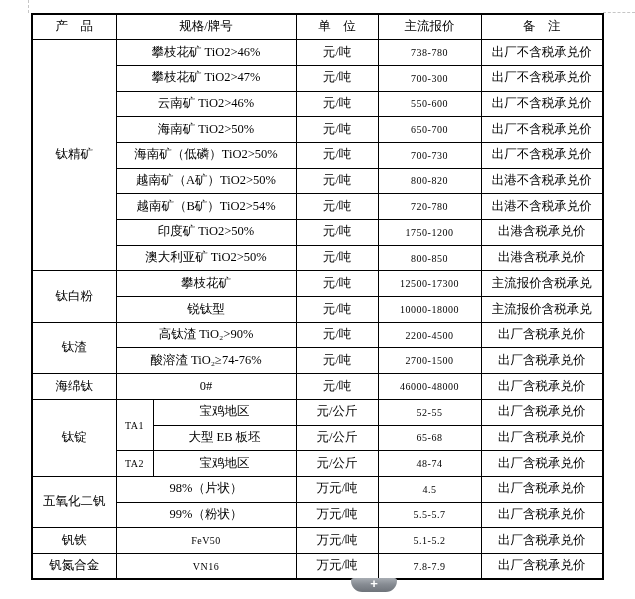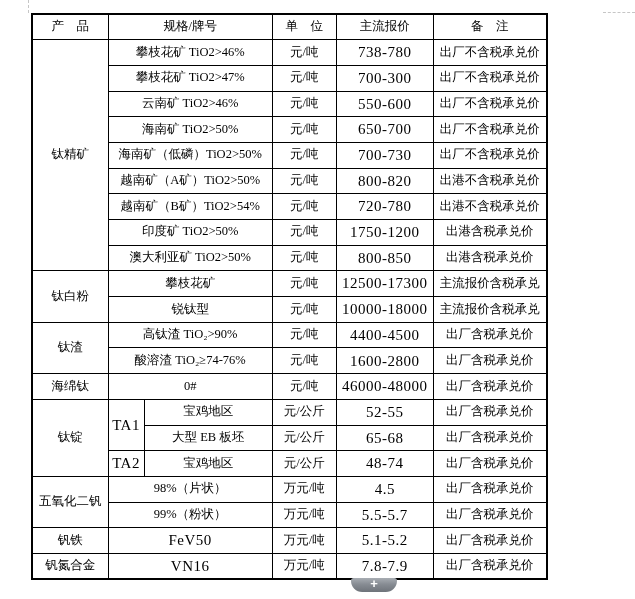--- a/index.html
+++ b/index.html
@@ -7,21 +7,21 @@
     padding: 0;
     background: #ffffff;
     width: 635px;
     height: 599px;
     overflow: hidden;
     font-family: "Liberation Serif", "DejaVu Serif", serif;
     color: #000000;
   }
   .stage {
     position: relative;
-    width: 548px;
+    width: 635px;
     height: 599px;
     background: #ffffff;
   }
   .guide-v {
     position: absolute;
     left: 28px;
     top: 0;
     height: 13px;
     width: 0;
     border-left: 1px dashed #c6c6c6;
@@ -50,21 +50,21 @@
     font-size: 12.5px;
     font-weight: normal;
     line-height: 1.1;
     overflow: hidden;
     white-space: nowrap;
   }
   .price-table tr {
     height: 25.7px;
   }
   .price-table .num {
-    font-size: 15px;
+    font-size: 10px;
     letter-spacing: 0.5px;
   }
   .expand-btn {
     position: absolute;
     left: 351px;
     top: 578px;
     width: 46px;
     height: 14px;
     background: linear-gradient(180deg, #a8adb3 0%, #878c93 45%, #6e737a 100%);
     border-radius: 3px 3px 12px 12px;
@@ -173,27 +173,27 @@
         <td colspan="2">锐钛型</td>
         <td>元/吨</td>
         <td class="num">10000-18000</td>
         <td>主流报价含税承兑</td>
       </tr>
 
       <tr>
         <td rowspan="2">钛渣</td>
         <td colspan="2">高钛渣 TiO₂&gt;90%</td>
         <td>元/吨</td>
-        <td class="num">4400-4500</td>
+        <td class="num">2200-4500</td>
         <td>出厂含税承兑价</td>
       </tr>
       <tr>
         <td colspan="2">酸溶渣 TiO₂≥74-76%</td>
         <td>元/吨</td>
-        <td class="num">1600-2800</td>
+        <td class="num">2700-1500</td>
         <td>出厂含税承兑价</td>
       </tr>
 
       <tr>
         <td>海绵钛</td>
         <td colspan="2">0#</td>
         <td>元/吨</td>
         <td class="num">46000-48000</td>
         <td>出厂含税承兑价</td>
       </tr>

